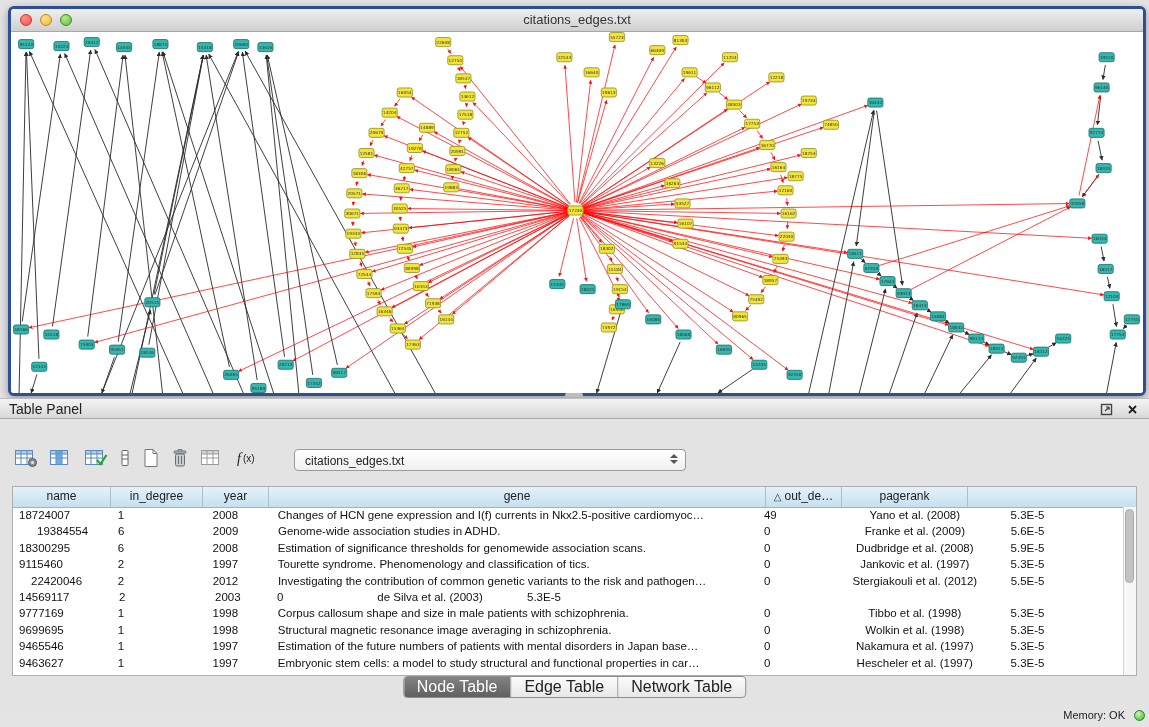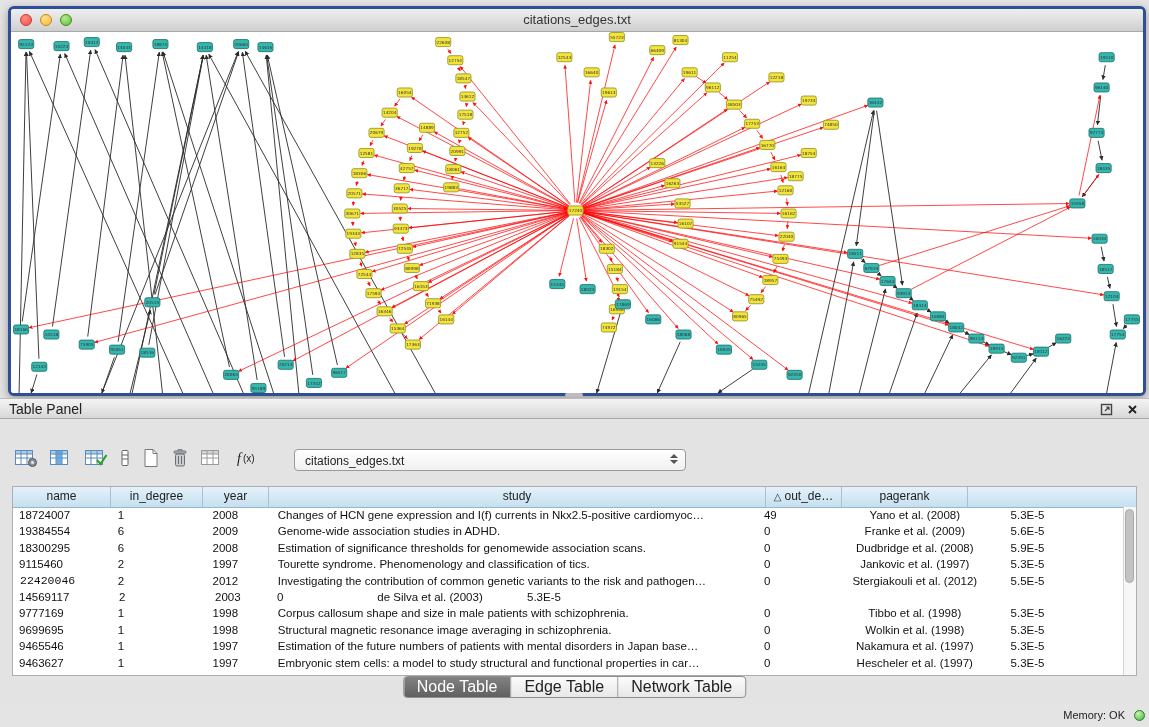--- a/index.html
+++ b/index.html
@@ -894,36 +894,36 @@
           <i class="dn"></i>
         </span>
     </div>
   </div>
 
   <div class="tableview">
     <div class="thead" id="thead">
         <div class="th" style="width: 98px;"><span>name</span></div>
         <div class="th" style="width: 92px;"><span>in_degree</span></div>
         <div class="th" style="width: 66px;"><span>year</span></div>
-        <div class="th" style="width: 497px;"><span>study</span></div>
+        <div class="th" style="width: 497px;"><span>gene</span></div>
         <div class="th" style="width: 76px;"><span class="sort">△</span><span>out_de…</span></div>
         <div class="th" style="width: 126px;"><span>pagerank</span></div>
       </div>
     <div class="tbody" id="tbody">
         <div class="tr">
           <div class="td" style="width: 98px; padding-left: 6px; text-align: left;">18724007</div>
           <div class="td" style="width: 92px; padding-left: 8px; text-align: left;">1</div>
           <div class="td" style="width: 66px; padding-left: 12px; text-align: left;">2008</div>
           <div class="td" style="width: 497px; padding-left: 12px; text-align: left;">Changes of HCN gene expression and I(f) currents in Nkx2.5-positive cardiomyoc…</div>
           <div class="td" style="width: 76px; padding-left: 8px; text-align: left;">49</div>
           <div class="td" style="width: 170px; padding-left: 0px; text-align: center;">Yano et al. (2008)</div>
           <div class="td" style="width: 126px; padding-left: 12px; text-align: left;">5.3E-5</div>
         </div>
         <div class="tr">
-          <div class="td" style="width: 98px; padding-left: 6px; text-align: left;">19384554</div>
+          <div class="td" style="width: 98px; padding-left: 24px; text-align: left;">19384554</div>
           <div class="td" style="width: 92px; padding-left: 8px; text-align: left;">6</div>
           <div class="td" style="width: 66px; padding-left: 12px; text-align: left;">2009</div>
           <div class="td" style="width: 497px; padding-left: 12px; text-align: left;">Genome-wide association studies in ADHD.</div>
           <div class="td" style="width: 76px; padding-left: 8px; text-align: left;">0</div>
           <div class="td" style="width: 170px; padding-left: 0px; text-align: center;">Franke et al. (2009)</div>
           <div class="td" style="width: 126px; padding-left: 12px; text-align: left;">5.6E-5</div>
         </div>
         <div class="tr">
           <div class="td" style="width: 98px; padding-left: 6px; text-align: left;">18300295</div>
           <div class="td" style="width: 92px; padding-left: 8px; text-align: left;">6</div>
@@ -936,21 +936,21 @@
         <div class="tr">
           <div class="td" style="width: 98px; padding-left: 6px; text-align: left;">9115460</div>
           <div class="td" style="width: 92px; padding-left: 8px; text-align: left;">2</div>
           <div class="td" style="width: 66px; padding-left: 12px; text-align: left;">1997</div>
           <div class="td" style="width: 497px; padding-left: 12px; text-align: left;">Tourette syndrome. Phenomenology and classification of tics.</div>
           <div class="td" style="width: 76px; padding-left: 8px; text-align: left;">0</div>
           <div class="td" style="width: 170px; padding-left: 0px; text-align: center;">Jankovic et al. (1997)</div>
           <div class="td" style="width: 126px; padding-left: 12px; text-align: left;">5.3E-5</div>
         </div>
         <div class="tr">
-          <div class="td" style="width: 98px; padding-left: 7px; text-align: left; font-family: Liberation Mono, monospace;">22420046</div>
+          <div class="td" style="width: 98px; padding-left: 18px; text-align: left;">22420046</div>
           <div class="td" style="width: 92px; padding-left: 8px; text-align: left;">2</div>
           <div class="td" style="width: 66px; padding-left: 12px; text-align: left;">2012</div>
           <div class="td" style="width: 497px; padding-left: 12px; text-align: left;">Investigating the contribution of common genetic variants to the risk and pathogen…</div>
           <div class="td" style="width: 76px; padding-left: 8px; text-align: left;">0</div>
           <div class="td" style="width: 170px; padding-left: 0px; text-align: center;">Stergiakouli et al. (2012)</div>
           <div class="td" style="width: 126px; padding-left: 12px; text-align: left;">5.5E-5</div>
         </div>
         <div class="tr">
           <div class="td" style="width: 98px; padding-left: 6px; text-align: left;">14569117</div>
           <div class="td" style="width: 92px; padding-left: 8px; text-align: left;">2</div>

